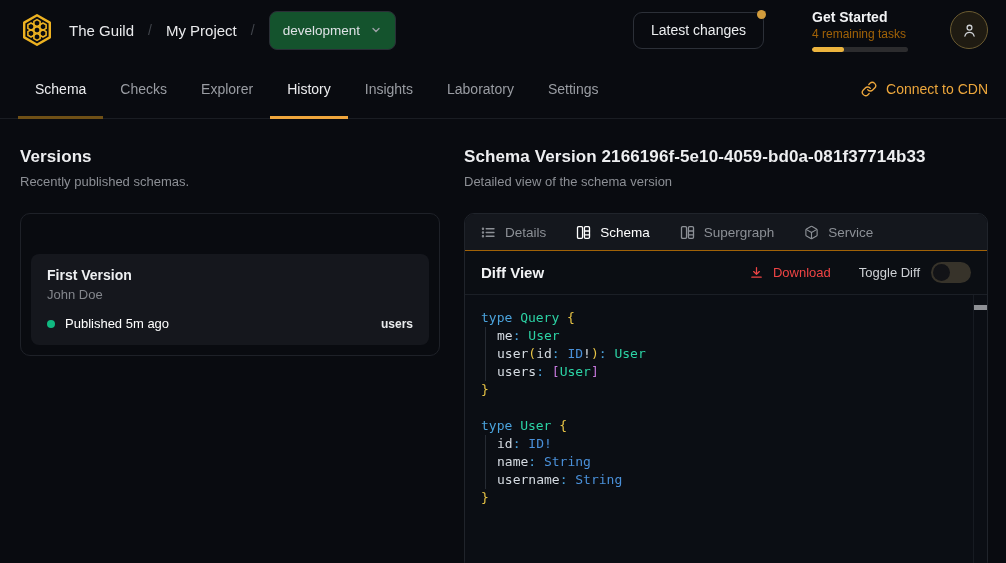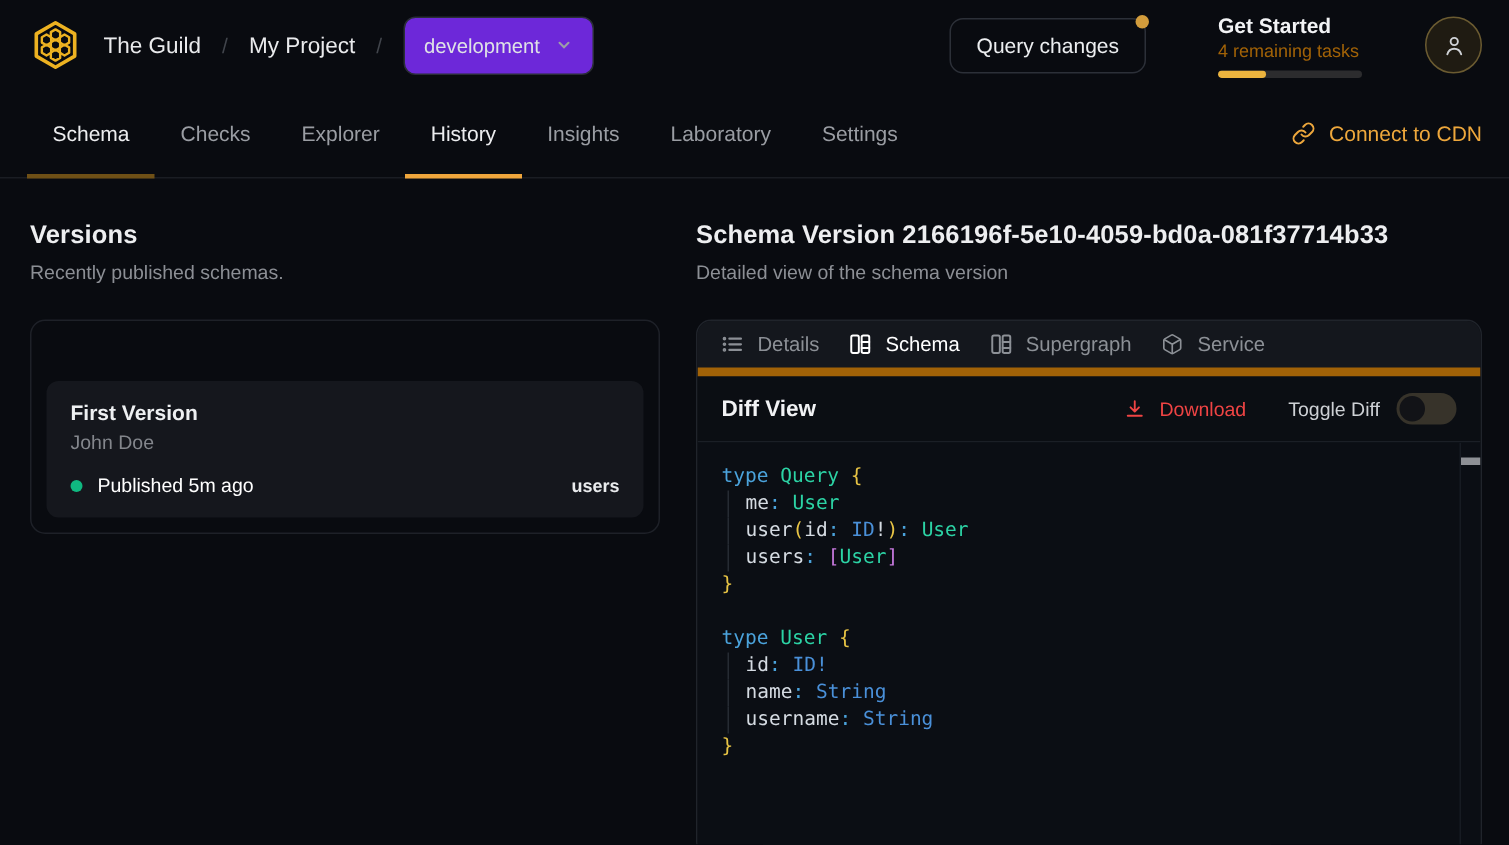--- a/index.html
+++ b/index.html
@@ -11,21 +11,21 @@
     font-size:14px;
   }
   .app { width:1006px; height:563px; display:flex; flex-direction:column; }
 
   
   header { height:60px; display:flex; align-items:center; padding:4px 18px; flex-shrink:0; }
   .logo { width:38px; height:38px; display:flex; align-items:center; justify-content:center; cursor:pointer; }
   .crumbs { display:flex; align-items:center; margin-left:13px; gap:14px; }
   .crumb { color:#E9EAEC; font-size:15px; font-weight:500; text-decoration:none; cursor:pointer; }
   .sep { color:#41454C; font-size:14px; }
-  .env { display:flex; align-items:center; gap:10px; background:#6d28d9; border:1px solid #2A2E36;
+  .env { display:flex; align-items:center; gap:10px; background:#14532d; border:1px solid #2A2E36;
          border-radius:8px; height:39px; padding:0 13px; color:#DFE2E6; font-size:13.5px;
          font-family:inherit; cursor:pointer; }
   .env svg { color:#9DA0A6; }
   .spacer { flex:1; }
   .latest { position:relative; background:transparent; border:1px solid #2C3038; border-radius:9px;
             height:37px; padding:0 17px; color:#ECEEF0; font-size:14px; font-family:inherit; cursor:pointer; }
   .dot { position:absolute; top:-3px; right:-3px; width:9px; height:9px; border-radius:50%;
          background:#D29C3C; }
   .getstarted { margin-left:48px; width:96px; cursor:pointer; }
   .gs-title { font-size:14px; font-weight:600; color:#F2F3F5; }
@@ -60,22 +60,22 @@
   .vname { font-size:14px; font-weight:600; color:#EEF0F2; }
   .vauthor { font-size:13px; color:#83868C; margin-top:4px; }
   .vmeta { display:flex; align-items:center; margin-top:14px; }
   .vdot { width:8px; height:8px; border-radius:50%; background:var(--green,#10B981); flex-shrink:0; }
   .vstatus { margin-left:10px; font-size:13px; color:#ffffff; }
   .vsvc { margin-left:auto; font-size:12px; font-weight:700; color:#E9EBED; }
 
   .right { flex:1; display:flex; flex-direction:column; min-width:0; }
   .panel { margin-top:24px; flex:1; border:1px solid #20242B; border-radius:10px; overflow:hidden;
            display:flex; flex-direction:column; margin-bottom:-8px; }
-  .ptabs { height:37px; background:#14171D; border-bottom:6px solid #a16207; display:flex;
-           padding:0 16px; gap:20px; flex-shrink:0; }
+  .ptabs { height:37px; background:#14171D; border-bottom:1px solid #a16207; display:flex;
+           padding:0 16px; gap:30px; flex-shrink:0; }
   .ptab { display:flex; align-items:center; gap:9px; font-size:13.5px; color:#8C9096; cursor:pointer; }
   .ptab.active { color:#FFFFFF; }
   .diffrow { height:44px; display:flex; align-items:center; padding:0 16px; background:#0B0E13;
              border-bottom:1px solid #1B1F26; flex-shrink:0; }
   .dtitle { font-size:15px; font-weight:700; color:#F1F2F4; }
   .dl { margin-left:auto; display:flex; align-items:flex-end; gap:9px; background:none; border:none;
         color:#ef4444; font-size:13px; font-family:inherit; cursor:pointer; }
   .tlabel { margin-left:28px; font-size:13px; color:#CED1D5; }
   .switch { margin-left:11px; width:40px; height:21px; border-radius:11px; background:#37332A;
             position:relative; cursor:pointer; }
@@ -123,21 +123,21 @@
       <span class="sep">/</span>
       <button class="env">
         <span>development</span>
         <svg viewBox="0 0 16 16" width="12" height="12" fill="none" stroke="currentColor" stroke-width="1.8" stroke-linecap="round">
             <path d="M4 6l4 4 4-4"></path>
           </svg>
       </button>
     </nav>
     <div class="spacer"></div>
     <button class="latest">
-      <span>Query changes</span>
+      <span>Latest changes</span>
       <span class="dot"></span>
     </button>
     <div class="getstarted">
       <div class="gs-title">Get Started</div>
       <div class="gs-sub">4 remaining tasks</div>
       <div class="gs-bar">
         <div class="gs-fill" style="width: 33%;"></div>
       </div>
     </div>
     <button class="avatar">

